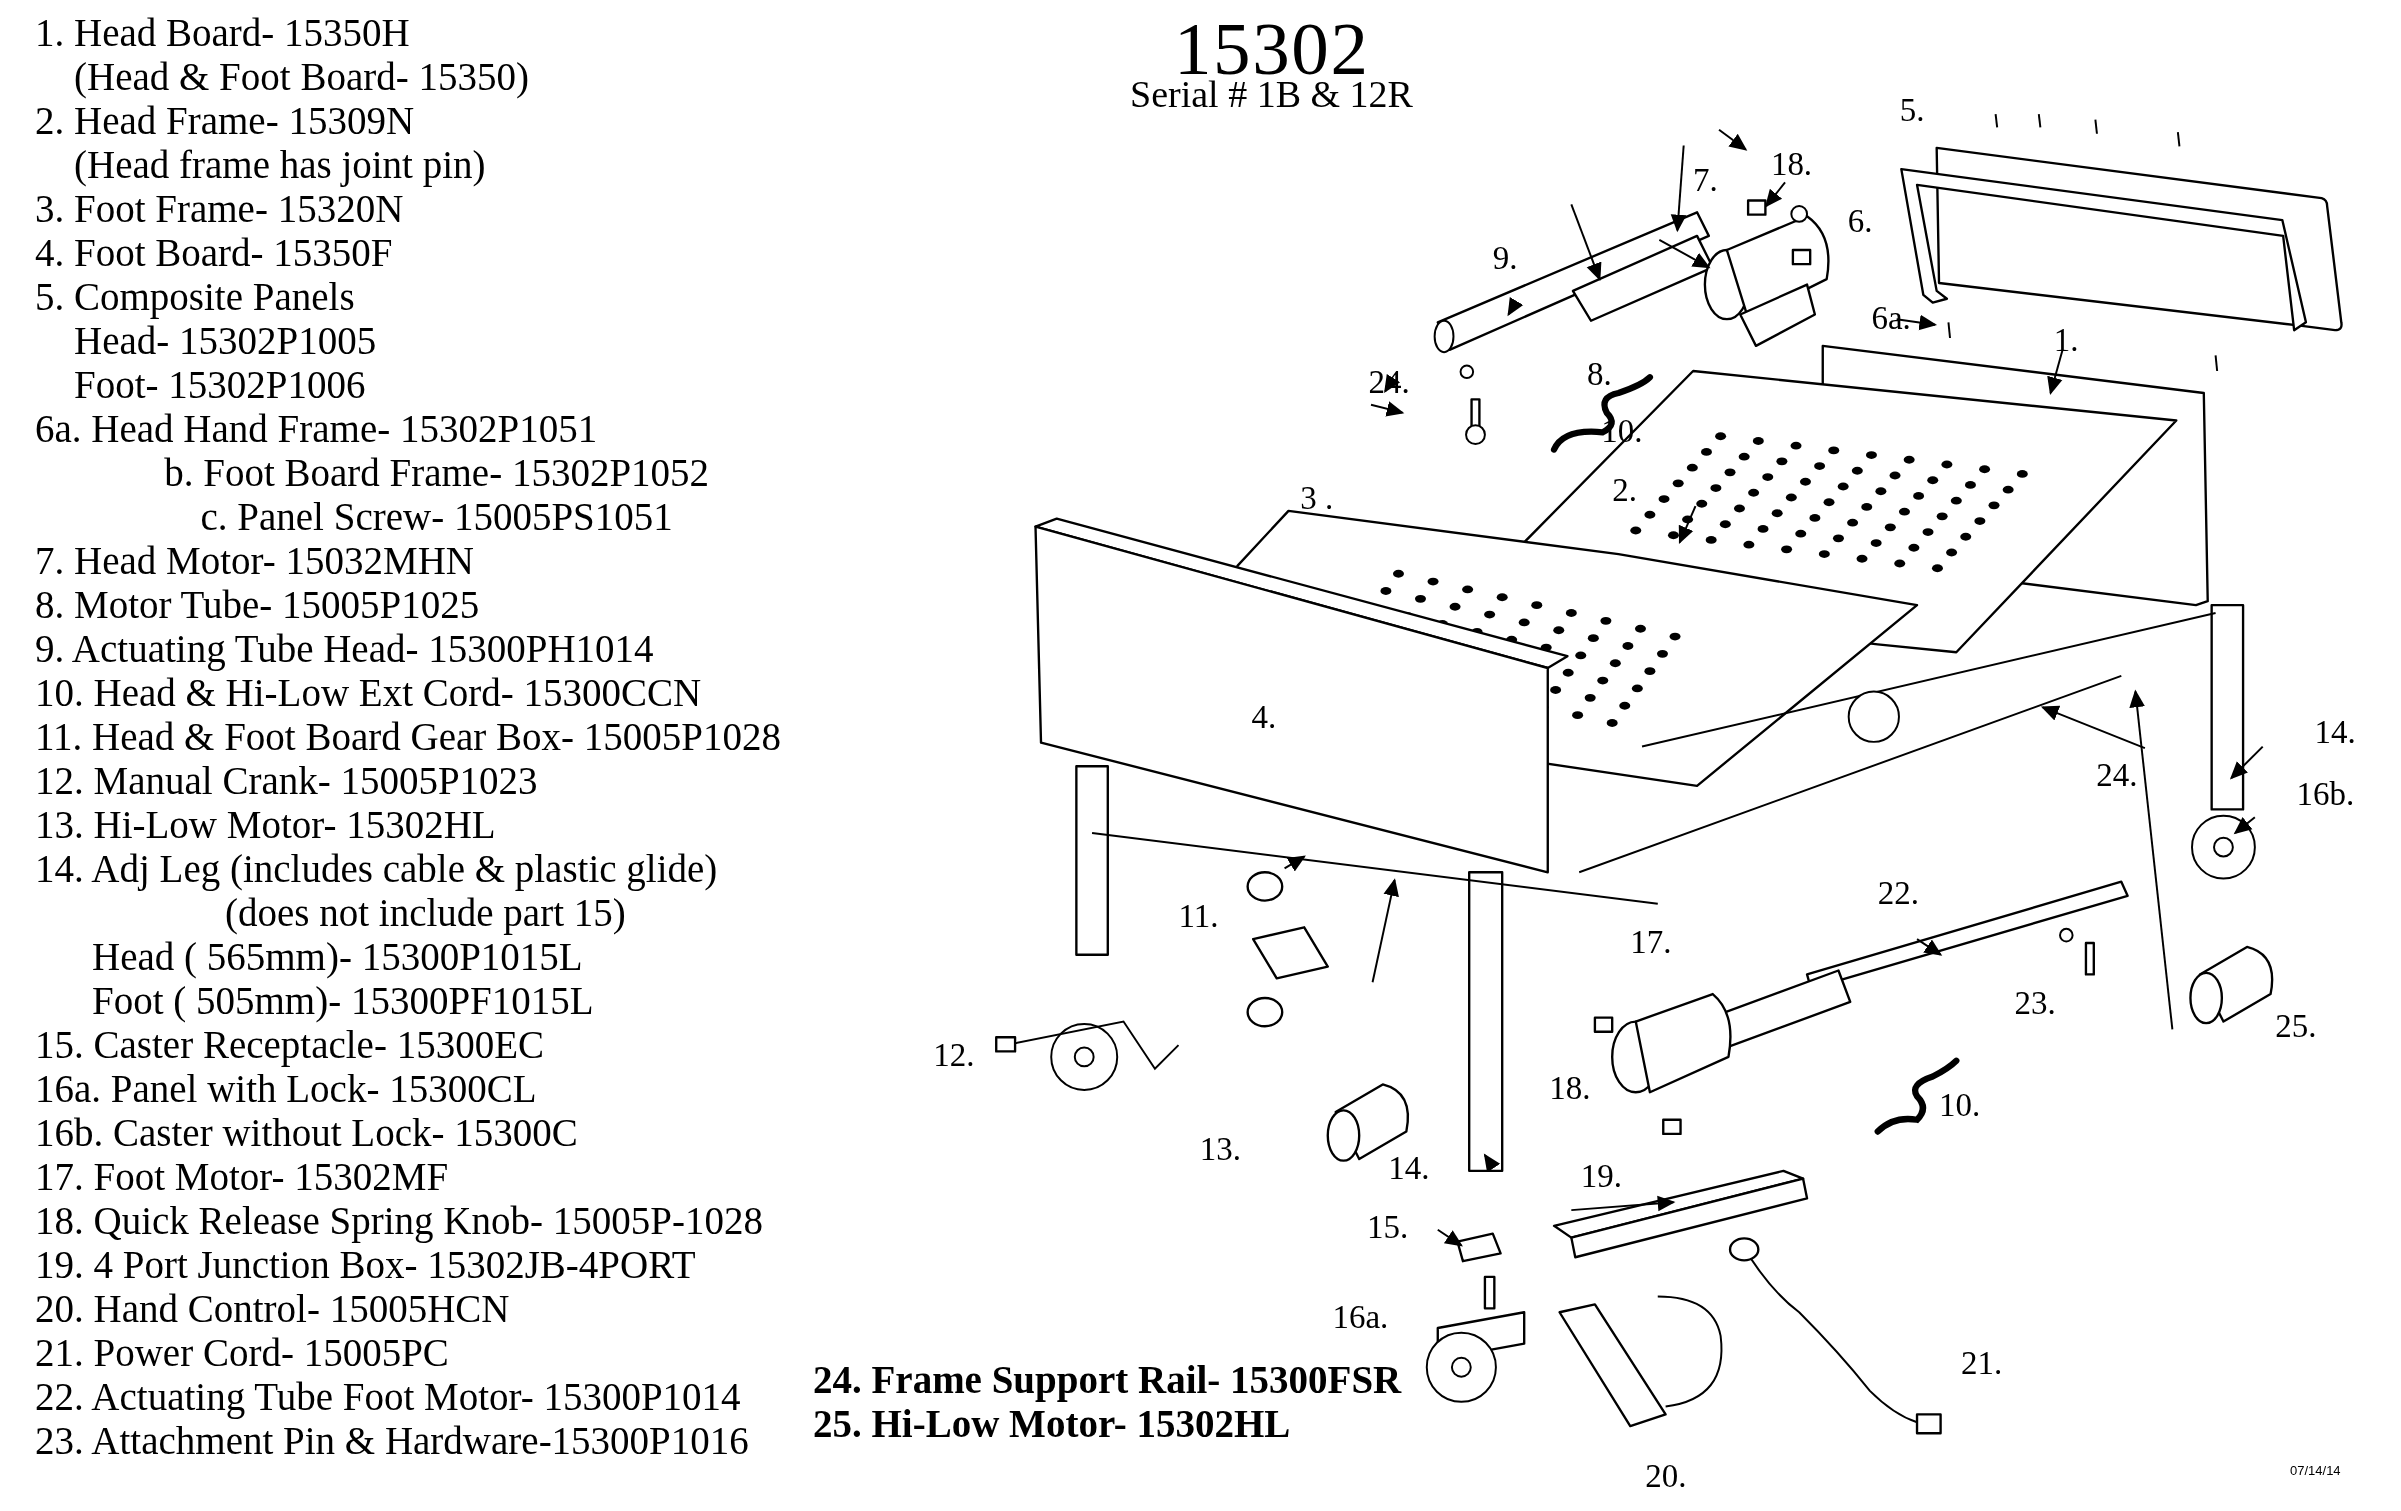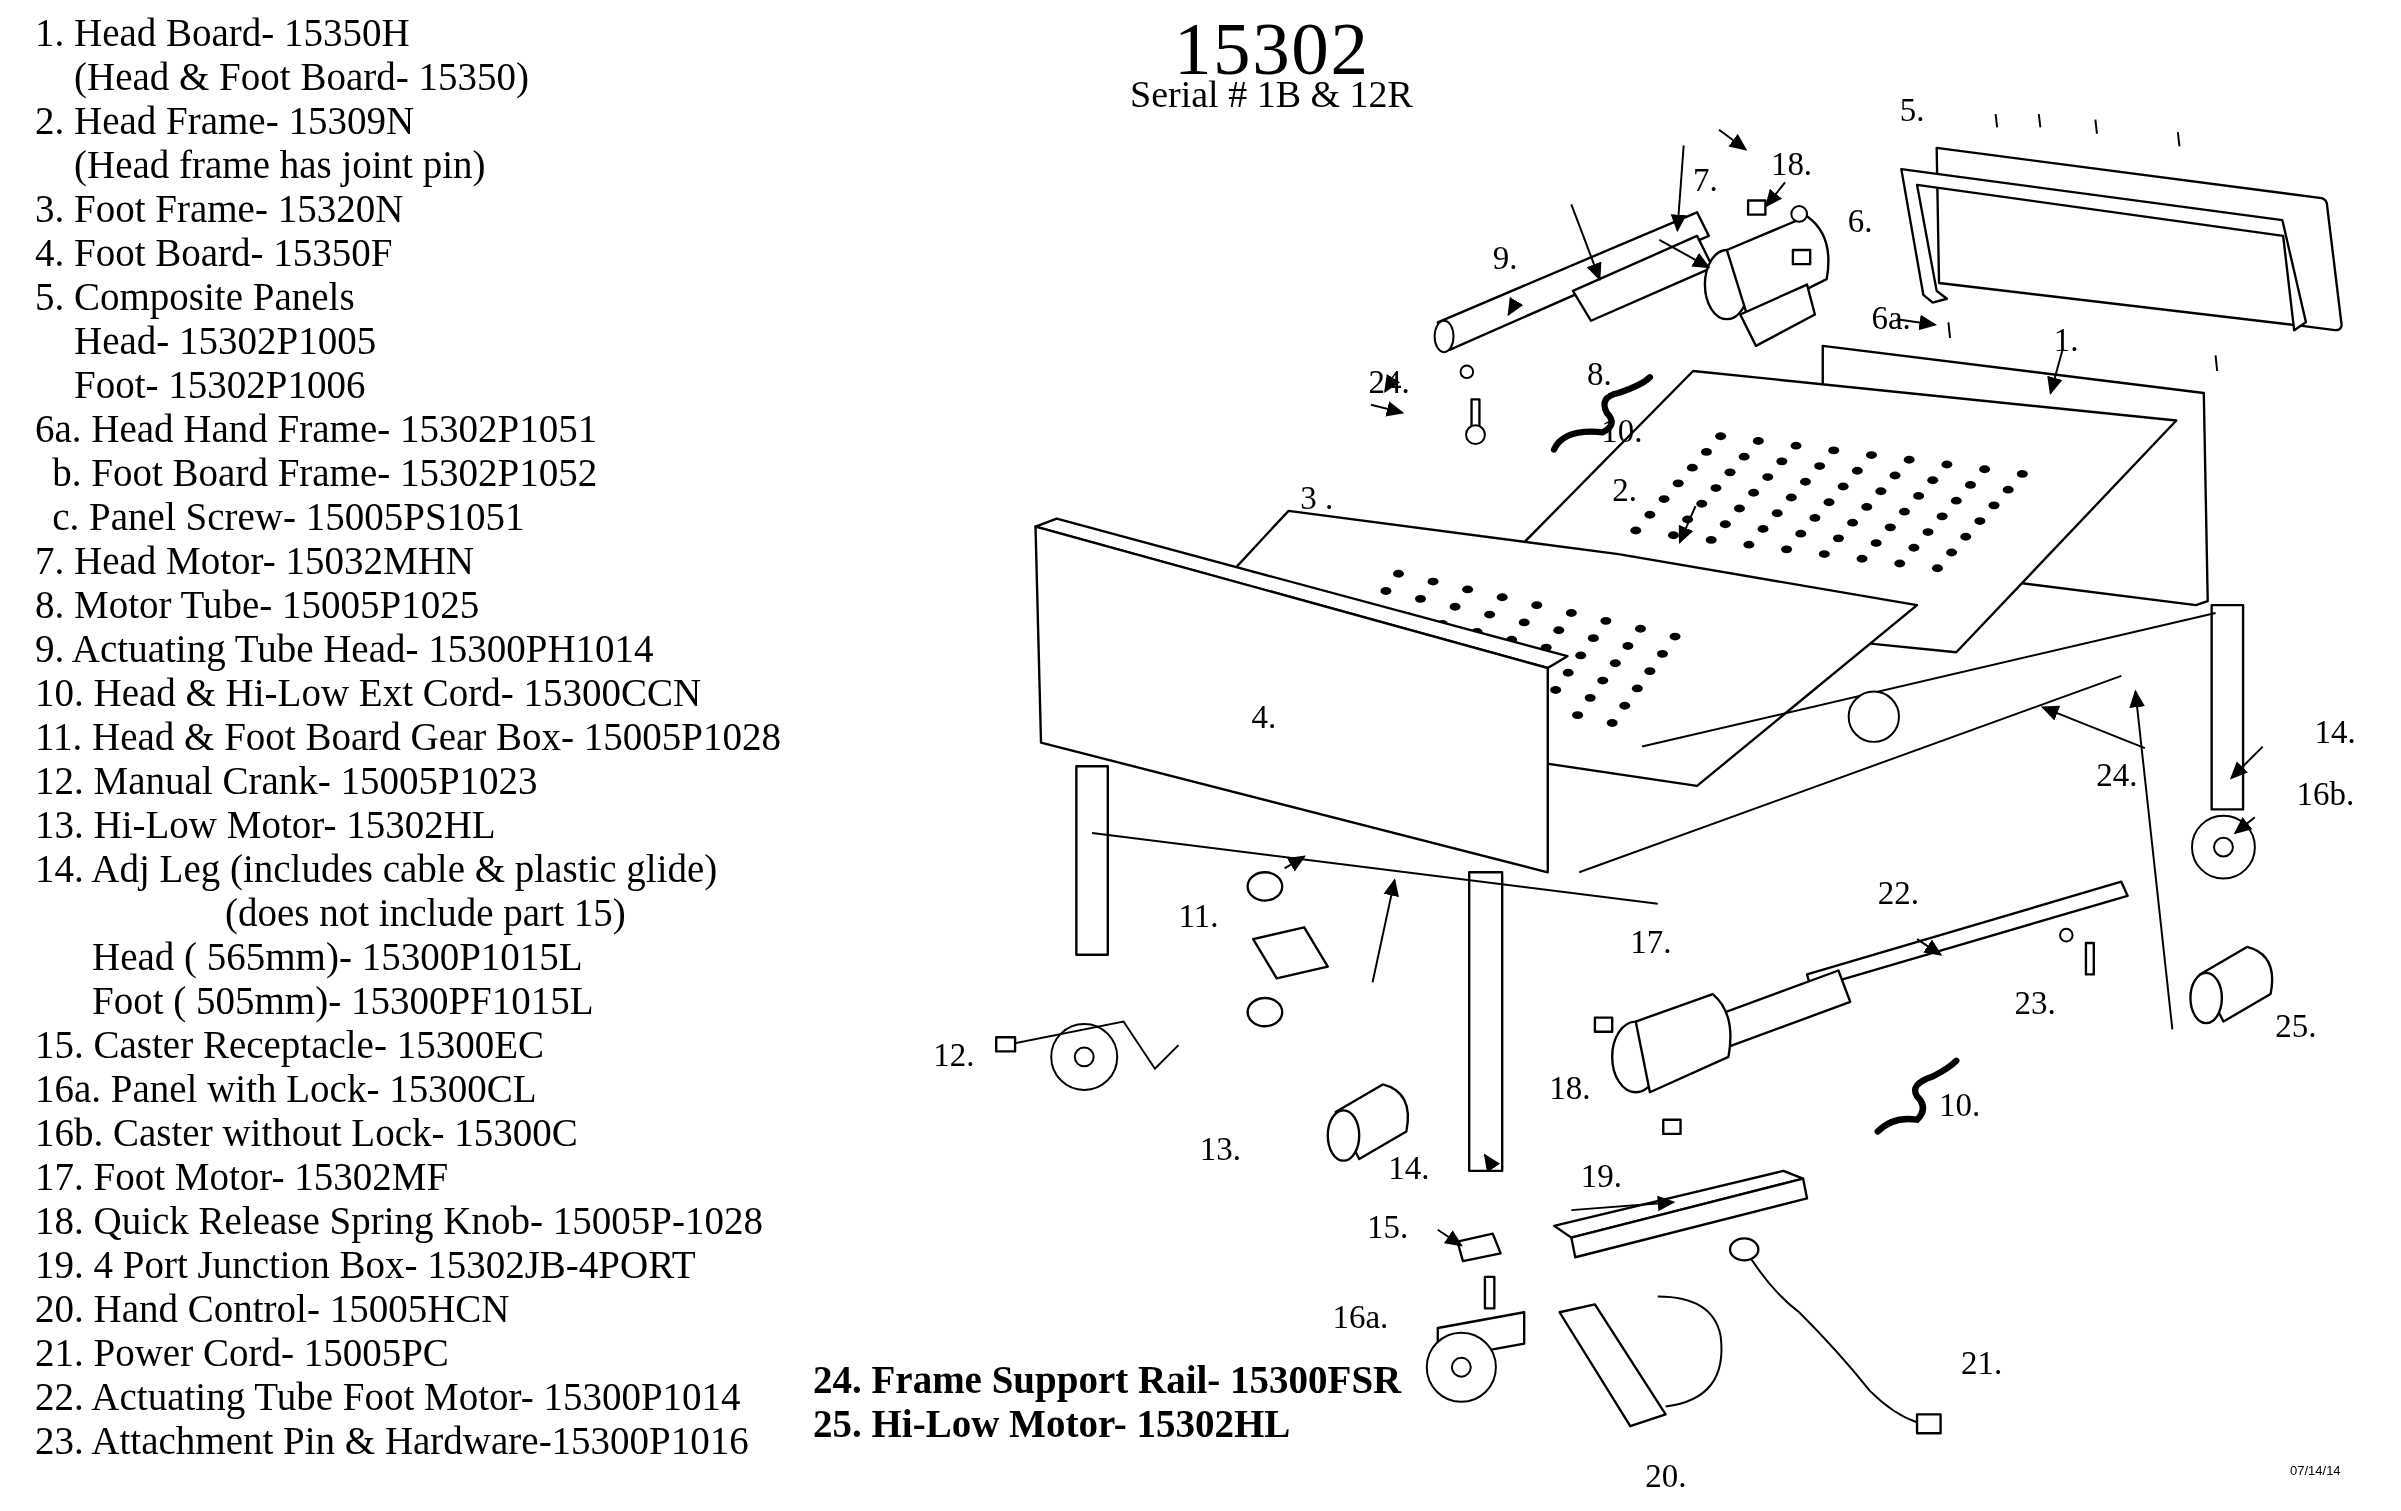--- a/index.html
+++ b/index.html
@@ -1,20 +1,20 @@
 <!DOCTYPE html>
 <html style="font-size:12.6px"><head>
 <meta charset="utf-8">
 <style>
   html,body{margin:0;padding:0;background:#fff;}
   body{width:2401px;height:1512px;position:relative;overflow:hidden;font-family:"Liberation Serif","DejaVu Serif",serif;color:#000;}
   .parts-list{position:absolute;left:35px;top:11px;width:786px;}
   .part-line{font-size:39px;line-height:44px;white-space:pre;height:44px;}
   .ind1{padding-left:39px;}
-  .ind-b{padding-left:17.3px;}
+  .ind-b{padding-left:17.3px;text-align:center;}
   .ind2{padding-left:57px;}
   .ind3{padding-left:190px;}
   .parts-list-2{position:absolute;left:813px;top:1358px;font-weight:bold;}
   .title{position:absolute;left:1174px;top:9.4px;font-size:75px;line-height:79px;letter-spacing:1.6px;}
   .subtitle{position:absolute;left:1130px;top:75px;font-size:38px;line-height:39px;}
   .date{position:absolute;left:2290px;top:1463px;font-family:"Liberation Sans","DejaVu Sans",sans-serif;font-size:13px;}
   svg.diagram{position:absolute;left:0;top:0;width:2401px;height:1512px;}
   .callout{font-family:"Liberation Serif","DejaVu Serif",serif;font-size:42px;fill:#000;}
   .ln{stroke:#000;fill:#fff;stroke-width:3;stroke-linejoin:round;}
   .thin{stroke:#000;fill:none;stroke-width:2.5;}

